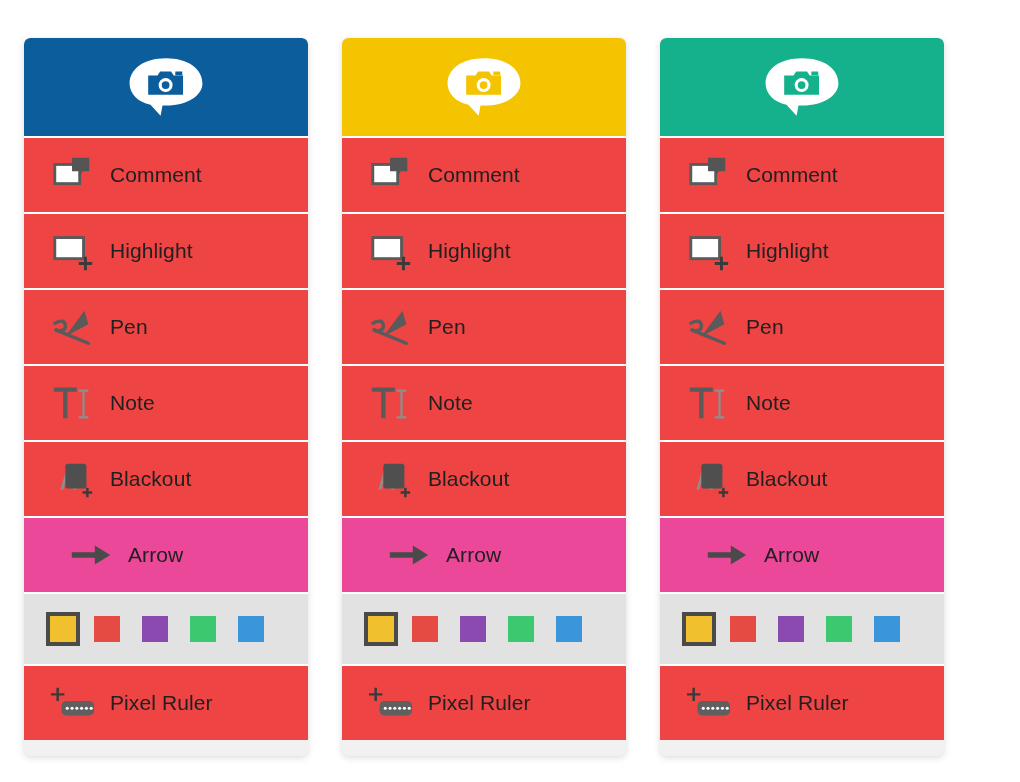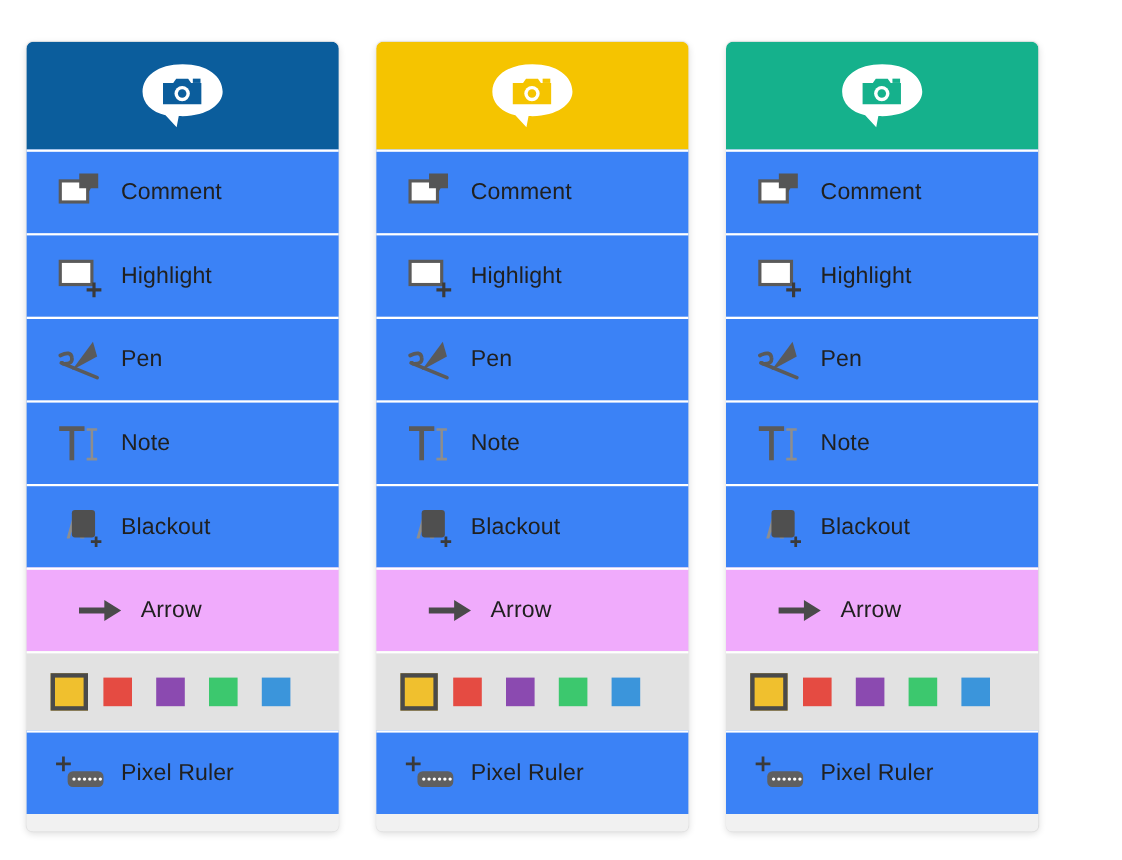--- a/index.html
+++ b/index.html
@@ -42,29 +42,29 @@
     width: 78px;
     height: 62px;
     display: block;
   }
   .tool-row {
     height: 76px;
     display: flex;
     align-items: center;
     padding-left: 26px;
     box-sizing: border-box;
-    background: #3b82f6;
+    background: #ef4444;
     border-top: 2px solid #ffffff;
     cursor: pointer;
   }
   .tool-row:first-of-type {
     border-top: none;
   }
   .tool-row.selected {
-    background: #f0abfc;
+    background: #ec4899;
     padding-left: 44px;
   }
   .tool-icon {
     width: 46px;
     height: 46px;
     flex: 0 0 46px;
     display: flex;
     align-items: center;
     justify-content: center;
   }

